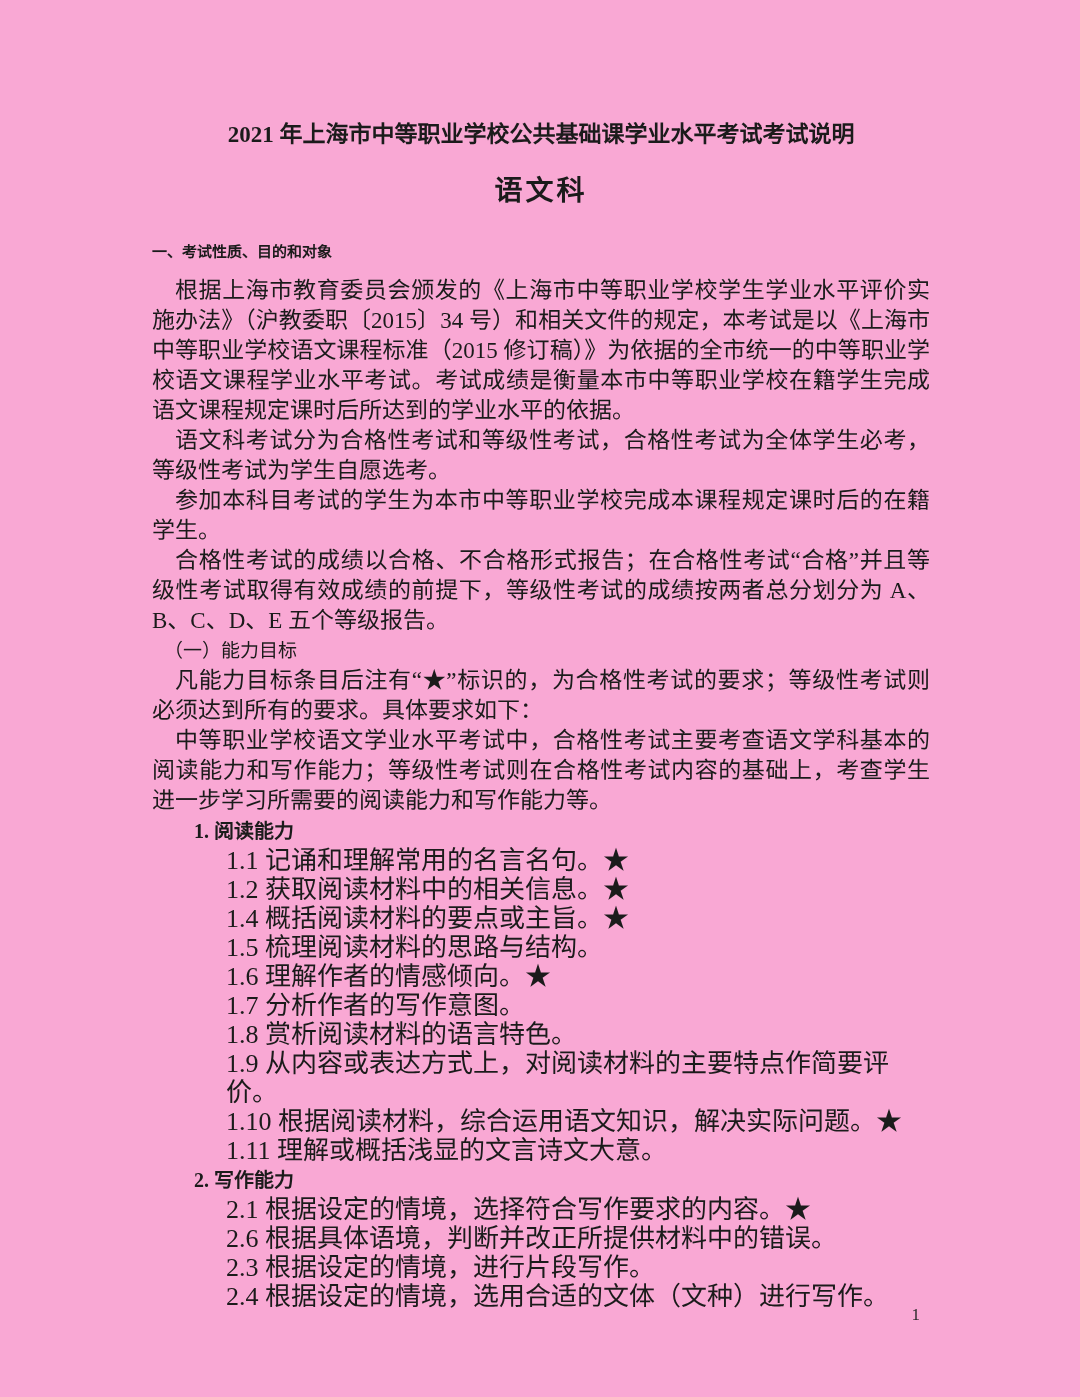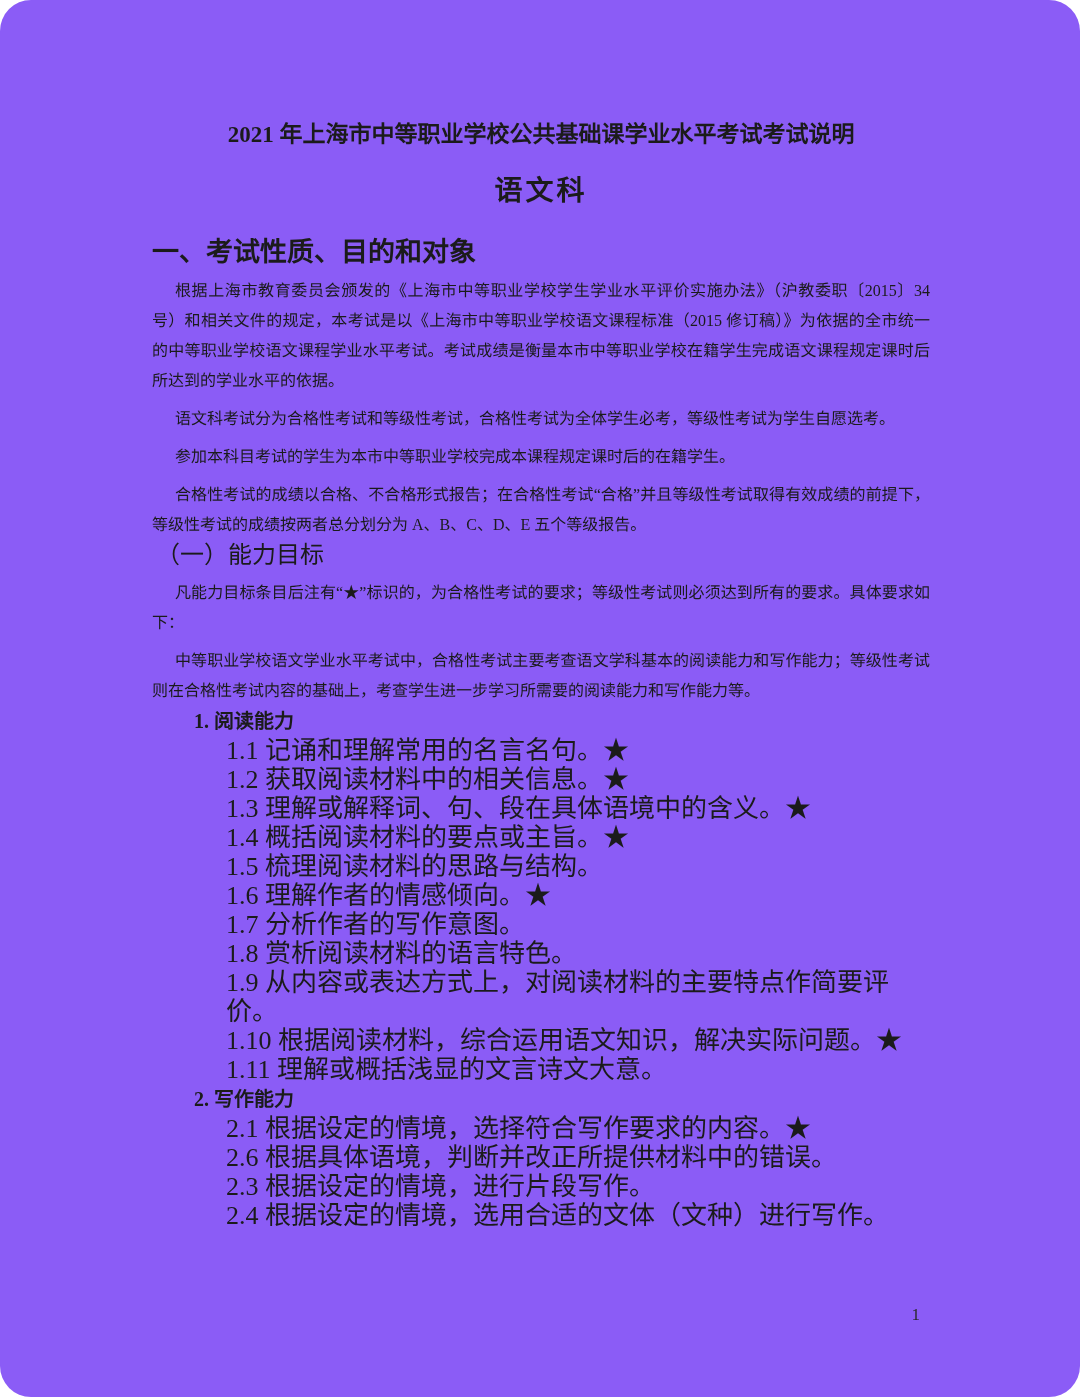--- a/index.html
+++ b/index.html
@@ -5,67 +5,65 @@
   html, body {
     margin: 0;
     padding: 0;
     background: #ffffff;
   }
   .page {
     position: relative;
     width: 1080px;
     height: 1397px;
     margin: 0 auto;
-    background: #8b5cf6;
+    background: #f9a8d4;
     color: #1b1b1b;
     font-family: "Liberation Serif", "DejaVu Serif", serif;
     box-sizing: border-box;
     padding: 120px 150px 0 152px;
     overflow: hidden;
-    border-radius: 31px;
   }
   .doc-title {
     font-size: 23px;
     font-weight: bold;
     line-height: 30px;
     text-align: center;
     white-space: nowrap;
   }
   .doc-subject {
     font-size: 28px;
     font-weight: bold;
     line-height: 58px;
     margin-top: 12px;
     text-align: center;
     letter-spacing: 3px;
   }
   .section-heading {
-    font-size: 27px;
+    font-size: 15px;
     font-weight: bold;
     line-height: 32px;
     margin: 16px 0 8px 0;
     font-family: Liberation Serif, serif;
   }
   .section-heading.second {
     margin: 10px 0 6px 0;
   }
   p {
     margin: 0;
   }
   .body-para {
-    font-size: 16px;
+    font-size: 23px;
     line-height: 30px;
     text-align: justify;
     text-indent: 23px;
-    margin-top: 8px;
   }
   .sub-heading {
-    font-size: 24px;
+    font-size: 19px;
     line-height: 30px;
-    margin-left: 4px;
+    margin-left: 12px;
   }
   .group-title {
     font-size: 20px;
     font-weight: bold;
     line-height: 30px;
     margin-left: 42px;
   }
   .ability-item {
     font-size: 26px;
     line-height: 29px;
@@ -96,21 +94,20 @@
   <p class="body-para">合格性考试的成绩以合格、不合格形式报告；在合格性考试“合格”并且等级性考试取得有效成绩的前提下，等级性考试的成绩按两者总分划分为 A、B、C、D、E 五个等级报告。</p>
 
 
   <p class="sub-heading">（一）能力目标</p>
   <p class="body-para">凡能力目标条目后注有“★”标识的，为合格性考试的要求；等级性考试则必须达到所有的要求。具体要求如下：</p>
   <p class="body-para">中等职业学校语文学业水平考试中，合格性考试主要考查语文学科基本的阅读能力和写作能力；等级性考试则在合格性考试内容的基础上，考查学生进一步学习所需要的阅读能力和写作能力等。</p>
 
   <p class="group-title">1. 阅读能力</p>
   <p class="ability-item">1.1 记诵和理解常用的名言名句。★</p>
   <p class="ability-item">1.2 获取阅读材料中的相关信息。★</p>
-  <p class="ability-item">1.3 理解或解释词、句、段在具体语境中的含义。★</p>
   <p class="ability-item">1.4 概括阅读材料的要点或主旨。★</p>
   <p class="ability-item">1.5 梳理阅读材料的思路与结构。</p>
   <p class="ability-item">1.6 理解作者的情感倾向。★</p>
   <p class="ability-item">1.7 分析作者的写作意图。</p>
   <p class="ability-item">1.8 赏析阅读材料的语言特色。</p>
   <p class="ability-item">1.9 从内容或表达方式上，对阅读材料的主要特点作简要评价。</p>
   <p class="ability-item">1.10 根据阅读材料，综合运用语文知识，解决实际问题。★</p>
   <p class="ability-item">1.11 理解或概括浅显的文言诗文大意。</p>
 
   <p class="group-title">2. 写作能力</p>

